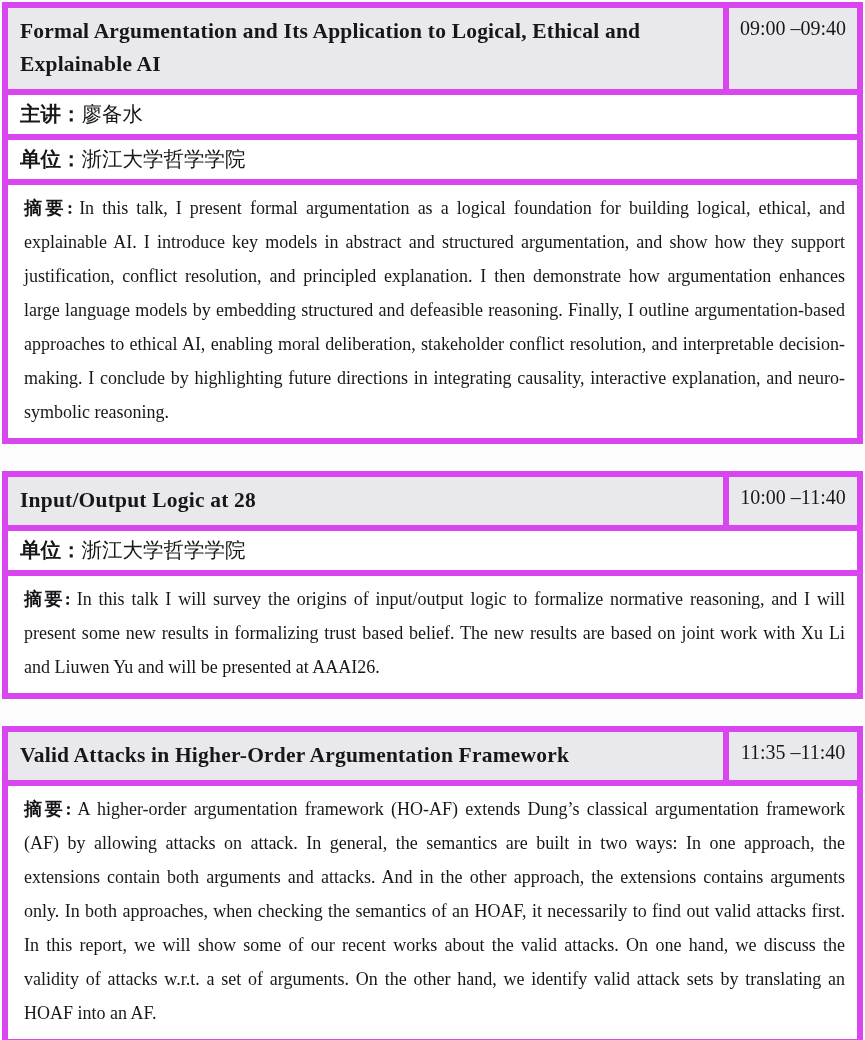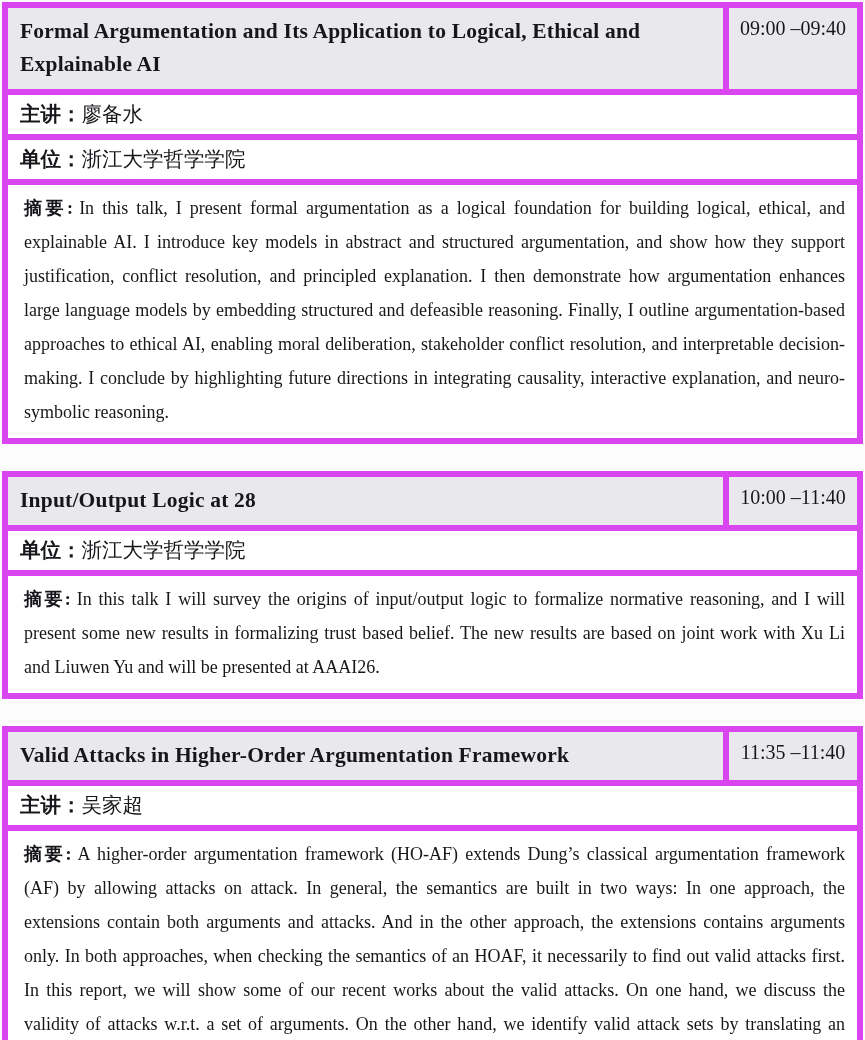--- a/index.html
+++ b/index.html
@@ -102,21 +102,18 @@
     </tbody>
   </table>
 
   <table class="session">
     <tbody>
       <tr class="header-row">
         <td class="title-cell">Valid Attacks in Higher-Order Argumentation Framework</td>
         <td class="time-cell">11:35 –11:40</td>
       </tr>
       <tr>
-        <td class="meta-cell" colspan="2"><span class="meta-label">主讲：</span><span>吴家超</span></td>
-      </tr>
-      <tr>
         <td class="abstract-cell" colspan="2"><span class="abstract-label">摘要:</span><span class="sep"></span><span>A higher-order argumentation framework (HO-AF) extends Dung’s classical argumentation framework (AF) by allowing attacks on attack. In general, the semantics are built in two ways: In one approach, the extensions contain both arguments and attacks. And in the other approach, the extensions contains arguments only. In both approaches, when checking the semantics of an HOAF, it necessarily to find out valid attacks first. In this report, we will show some of our recent works about the valid attacks. On one hand, we discuss the validity of attacks w.r.t. a set of arguments. On the other hand, we identify valid attack sets by translating an HOAF into an AF.</span></td>
       </tr>
     </tbody>
   </table>
 
 </div>
 
 </body></html>

